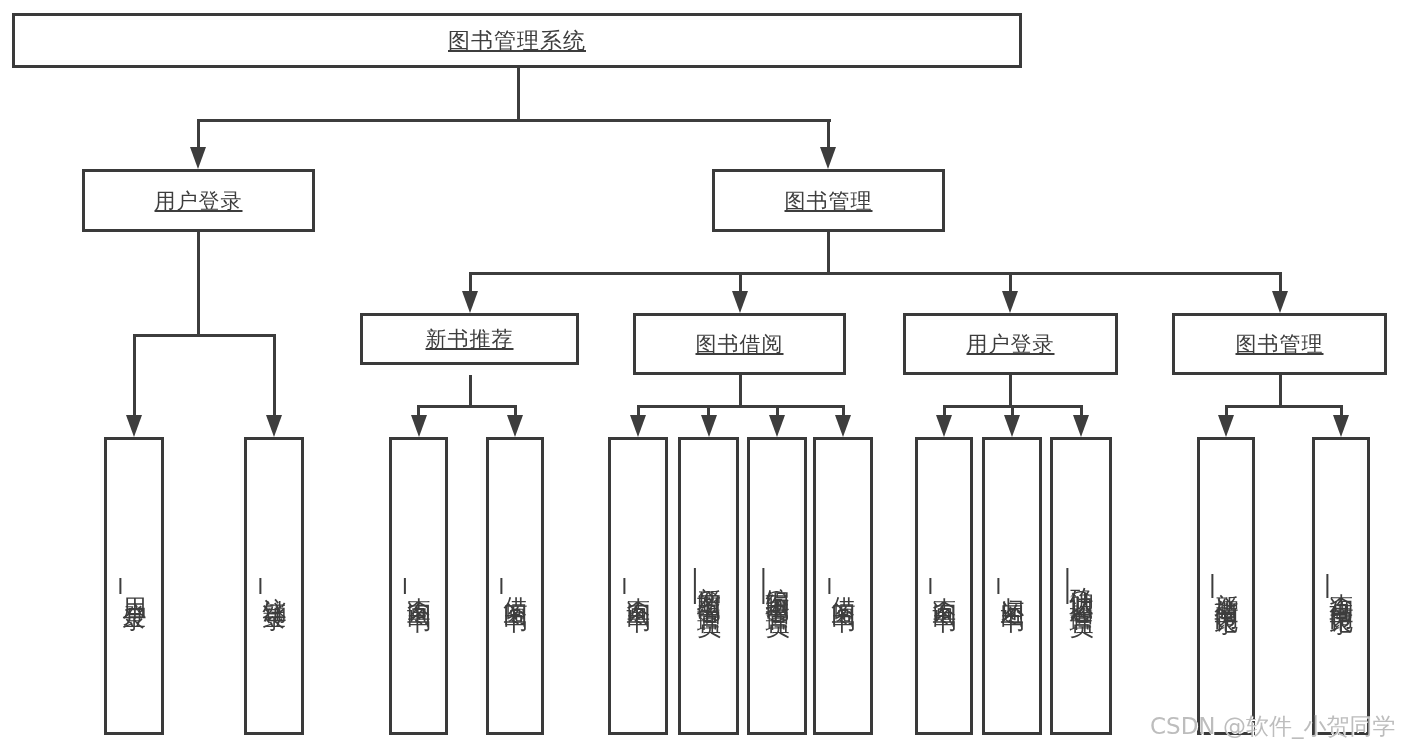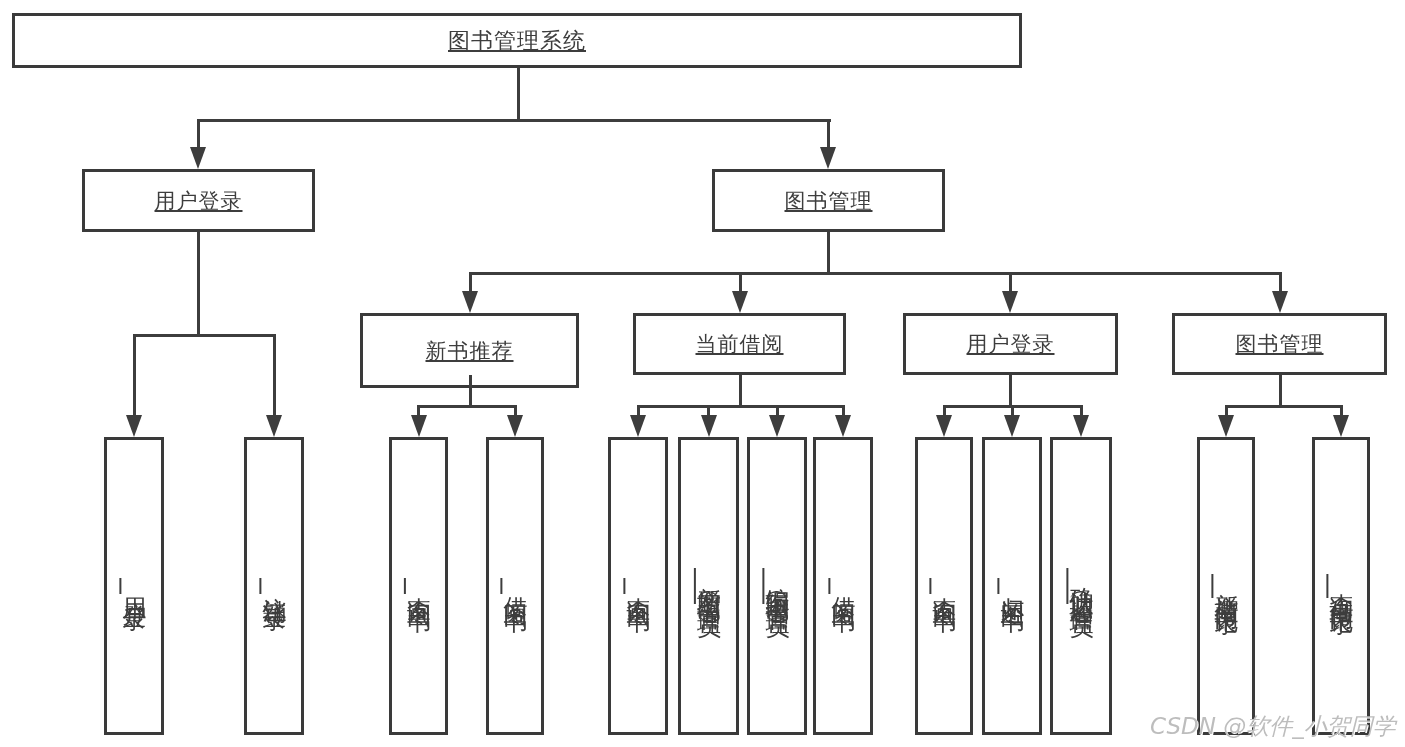--- a/index.html
+++ b/index.html
@@ -18,21 +18,21 @@
 
   .line  { position:absolute; background:#3d3d3d; }
   .vline { width:3px; }
   .hline { height:3px; }
   .arrow { position:absolute; width:0; height:0;
            border-left:8px solid transparent; border-right:8px solid transparent;
            border-top:22px solid #3d3d3d; }
 
   .watermark { position:absolute; left:1150px; top:711px; font-size:23px;
                color:#bdbdbd; text-shadow:1px 1px 0 #ffffff; white-space:nowrap;
-               z-index:5;font-style:italic; }
+               z-index:5; }
 </style>
 </head>
 <body>
 
 <div class="stage">
 
   <div class="box rootbox" style="left:12px; top:13px; width:1010px; height:55px;">图书管理系统</div>
 
   <div class="line vline" style="left:516.5px; top:68px; height:54px;"></div>
   <div class="line hline" style="left:197px; top:119px; width:634px;"></div>
@@ -55,22 +55,22 @@
   <div class="line hline" style="left:468.5px; top:272px; width:813px;"></div>
   <div class="line vline" style="left:468.5px; top:272px; height:21px;"></div>
   <div class="line vline" style="left:738.5px; top:272px; height:21px;"></div>
   <div class="line vline" style="left:1008.5px; top:272px; height:21px;"></div>
   <div class="line vline" style="left:1278.5px; top:272px; height:21px;"></div>
   <div class="arrow" style="left:462px; top:291px;"></div>
   <div class="arrow" style="left:732px; top:291px;"></div>
   <div class="arrow" style="left:1002px; top:291px;"></div>
   <div class="arrow" style="left:1272px; top:291px;"></div>
 
-  <div class="box hbox" style="left:360px; top:313px; width:219px; height:75px;">新书推荐</div>
-  <div class="box hbox" style="left:633px; top:313px; width:213px; height:62px;">当前借阅</div>
+  <div class="box hbox" style="left:360px; top:313px; width:219px; height:52px;">新书推荐</div>
+  <div class="box hbox" style="left:633px; top:313px; width:213px; height:62px;">图书借阅</div>
   <div class="box hbox" style="left:903px; top:313px; width:215px; height:62px;">用户登录</div>
   <div class="box hbox" style="left:1172px; top:313px; width:215px; height:62px;">图书管理</div>
 
   <div class="line vline" style="left:468.5px; top:375px; height:33px;"></div>
   <div class="line vline" style="left:738.5px; top:375px; height:33px;"></div>
   <div class="line vline" style="left:1008.5px; top:375px; height:33px;"></div>
   <div class="line vline" style="left:1278.5px; top:375px; height:33px;"></div>
 
   <div class="line hline" style="left:417px; top:405px; width:100px;"></div>
   <div class="line hline" style="left:636.5px; top:405px; width:207px;"></div>

